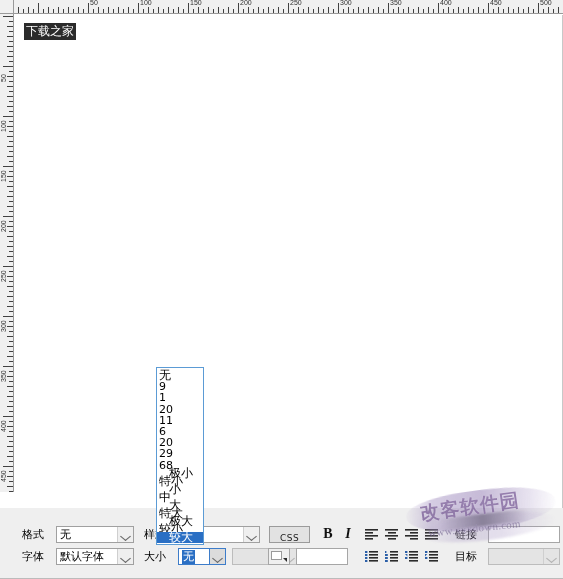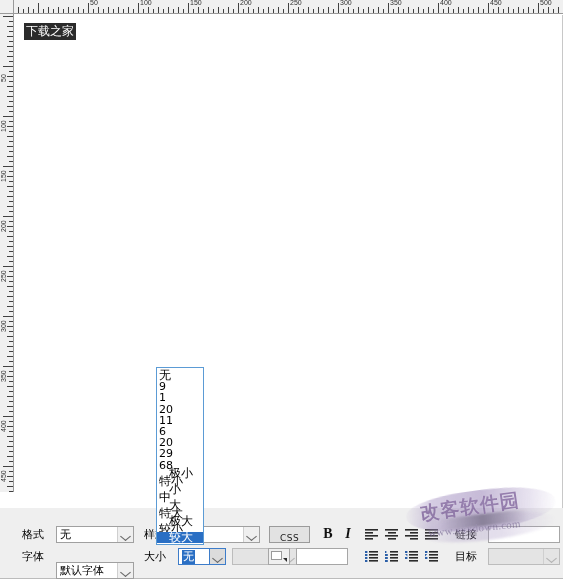--- a/index.html
+++ b/index.html
@@ -672,21 +672,21 @@
             <rect x="1" y="8" width="13" height="1.6"></rect>
               <rect x="1" y="11" width="13" height="1.6"></rect>
           </g>
           </svg>
       </div>
 
       <div class="lbl-cn" style="left:455px; top:6px;">链接</div>
       <div class="txt-input" style="left:488px; top:4px; width:72px;"></div>
 
       <div class="lbl-cn" style="left:22px; top:28px;">字体</div>
-      <div class="combo" style="left:56px; top:26px; width:78px;margin-top:14px;">
+      <div class="combo" style="left:56px; top:26px; width:78px;">
         <div class="val">默认字体</div>
         <div class="arrowbox"></div>
       </div>
 
       <div class="lbl-cn" style="left:144px; top:28px;">大小</div>
       <div class="combo focused" style="left:178px; top:26px; width:48px;">
         <div class="val">无</div>
         <div class="arrowbox"></div>
       </div>
 

